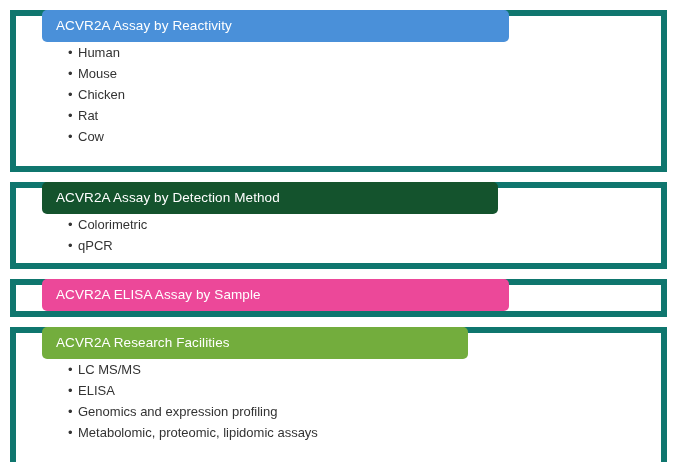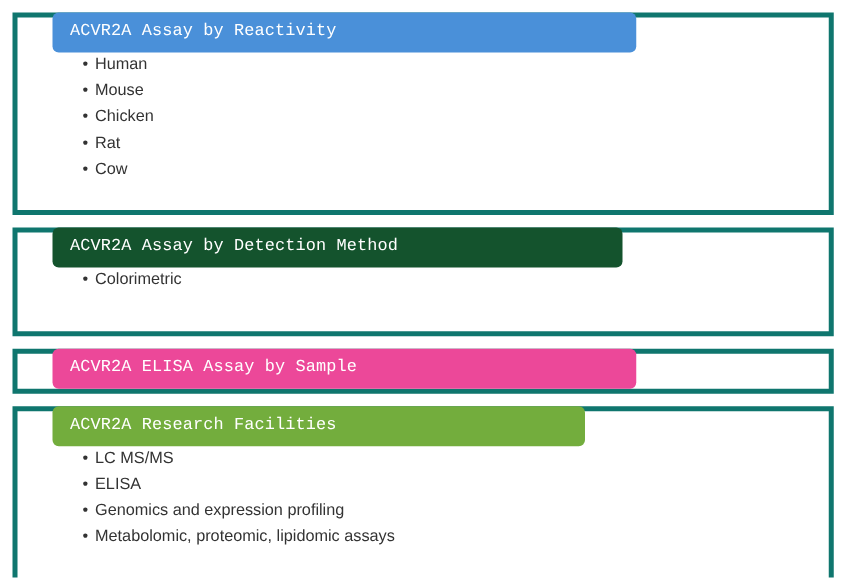--- a/index.html
+++ b/index.html
@@ -20,39 +20,38 @@
     box-sizing: border-box;
     padding: 10px 10px 8px 10px;
   }
   .section {
     position: relative;
     box-sizing: border-box;
     margin-bottom: 10px;
   }
   .section .frame {
     box-sizing: border-box;
-    border: 4px solid #0f766e;
+    border: 6px solid #0f766e;
     background: #ffffff;
     padding: 26px 0 10px 0;
   }
   .section .header {
     position: absolute;
     top: 0;
     left: 32px;
     box-sizing: border-box;
     height: 32px;
     line-height: 32px;
     padding: 0 14px;
     border-radius: 5px;
     color: #ffffff;
     font-size: 13.5px;
     letter-spacing: 0.1px;
     white-space: nowrap;
     overflow: hidden;
-    font-family: Liberation Mono, monospace;
   }
   .items {
     list-style: none;
     margin: 0;
     padding: 0 0 0 52px;
   }
   .items li {
     font-size: 13px;
     color: #333333;
     line-height: 21px;
@@ -89,20 +88,21 @@
         <li><span class="bullet">•</span><span>Cow</span></li>
       </ul>
     </div>
     <div class="header">ACVR2A Assay by Reactivity</div>
   </div>
 
   <div class="section" id="sec-detection">
     <div class="frame">
       <ul class="items">
         <li><span class="bullet">•</span><span>Colorimetric</span></li>
+        <li><span class="bullet">•</span><span>qPCR</span></li>
       </ul>
     </div>
     <div class="header">ACVR2A Assay by Detection Method</div>
   </div>
 
   <div class="section" id="sec-sample">
     <div class="frame"></div>
     <div class="header">ACVR2A ELISA Assay by Sample</div>
   </div>
 

